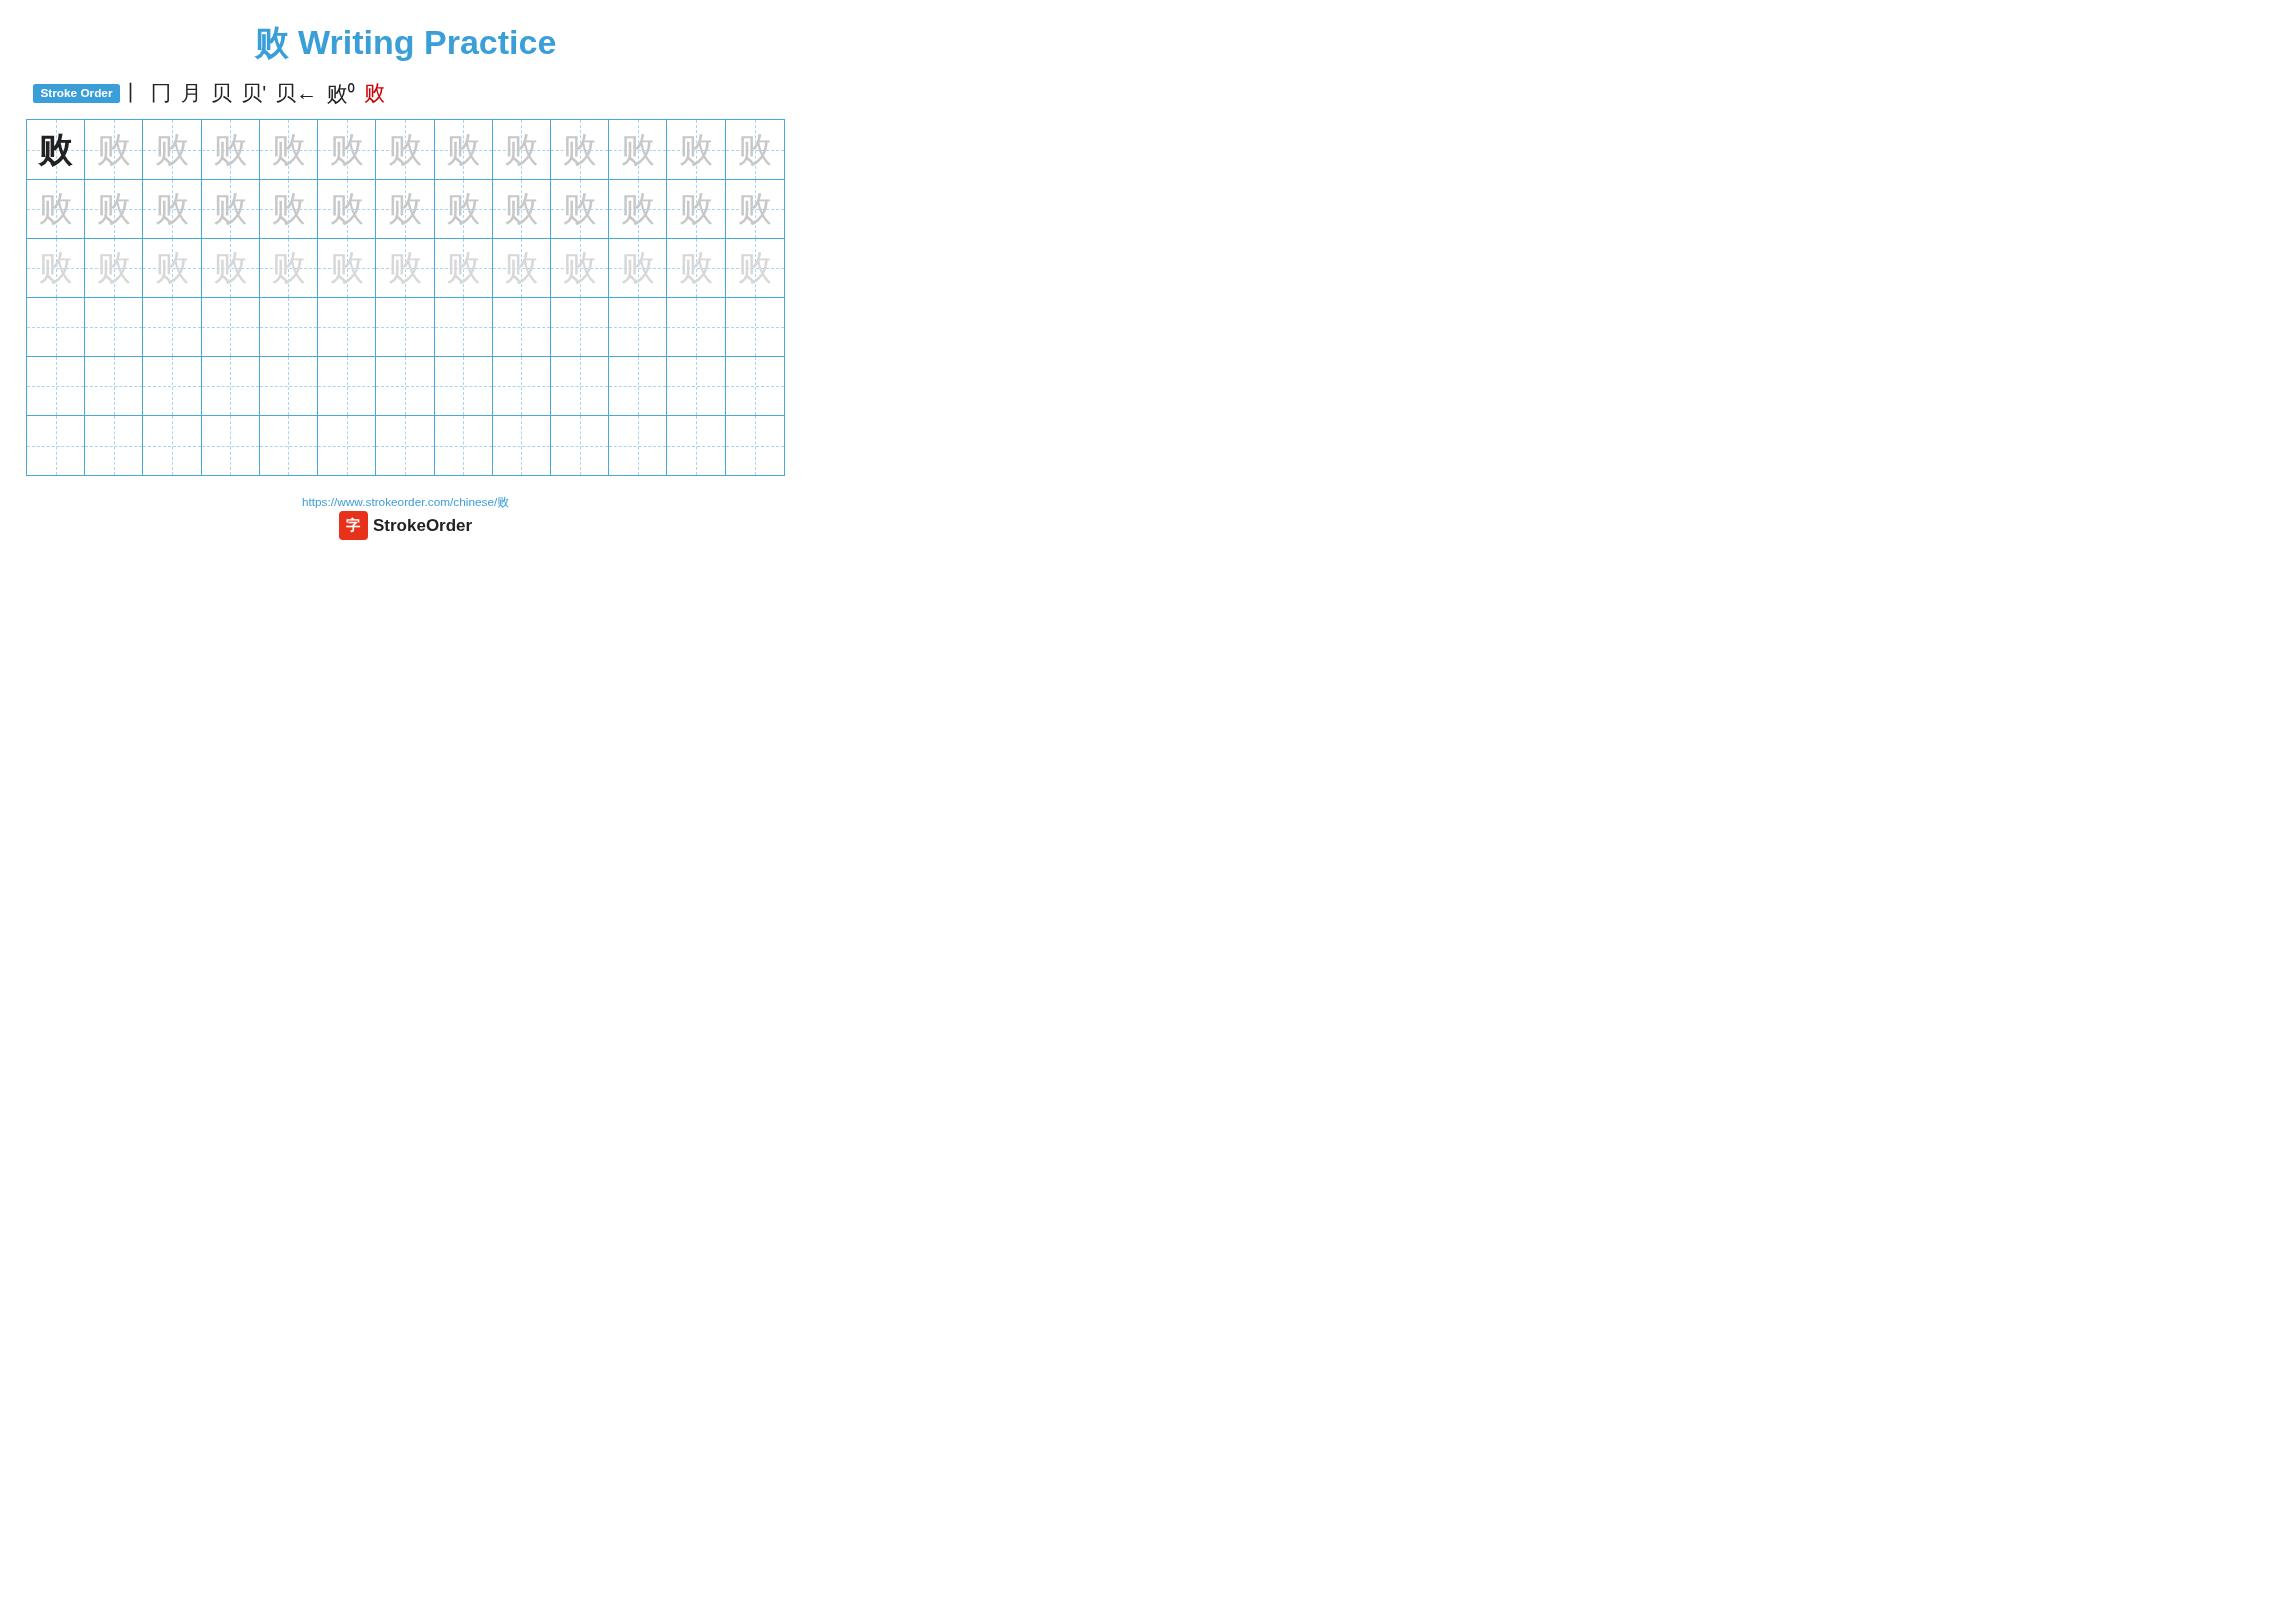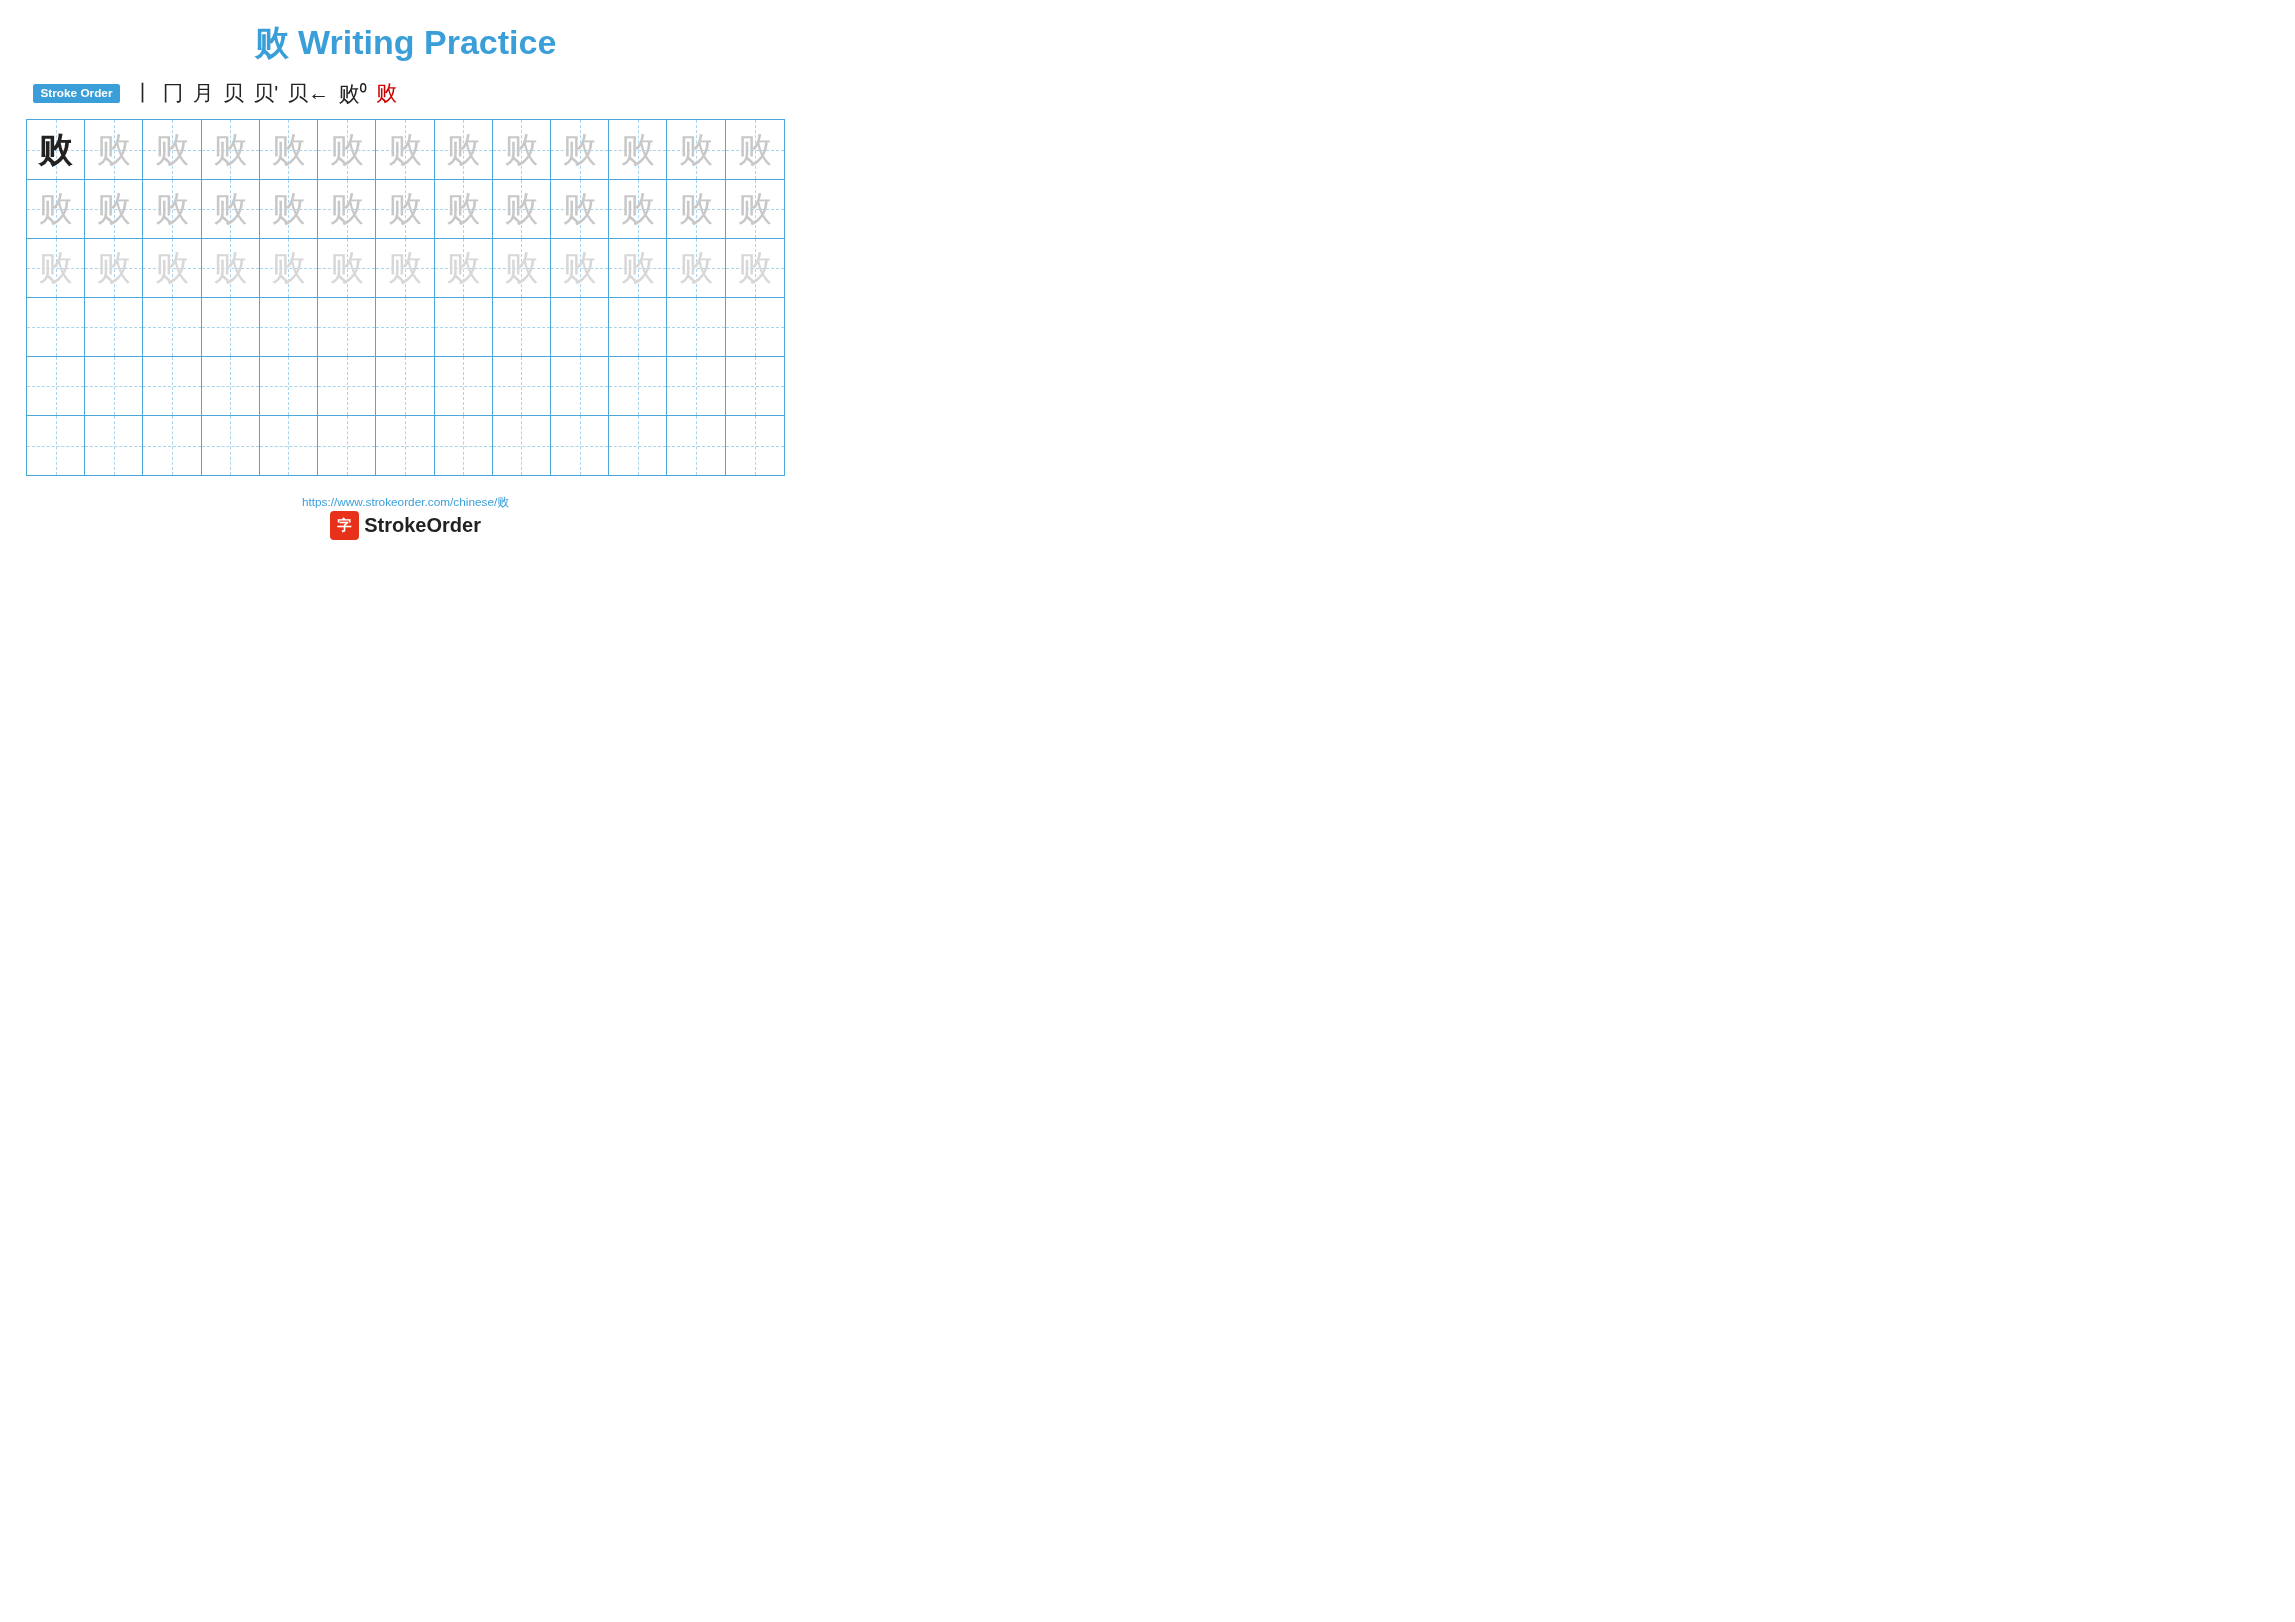--- a/index.html
+++ b/index.html
@@ -20,21 +20,21 @@
     .title-text {
       font-size: 34px;
       color: #3a9fd8;
       font-weight: bold;
     }
 
     
     .stroke-order-row {
       display: flex;
       align-items: center;
-      gap: 12px;
+      gap: 0;
       margin-bottom: 11.8px;
       padding-left: 6.5px;
     }
     .stroke-order-badge {
       background: #3a9fd8;
       color: white;
       font-size: 11.8px;
       font-weight: bold;
       padding: 2.6px 7.9px;
       border-radius: 2.6px;
@@ -144,21 +144,21 @@
       border-radius: 3.9px;
       display: flex;
       align-items: center;
       justify-content: center;
       color: white;
       font-size: 14.4px;
       font-weight: bold;
       font-family: serif;
     }
     .footer-logo-text {
-      font-size: 20px;
+      font-size: 17px;
       font-weight: bold;
       color: #222;
     }
   </style>
 </head>
 <body>
 
 
 
 

